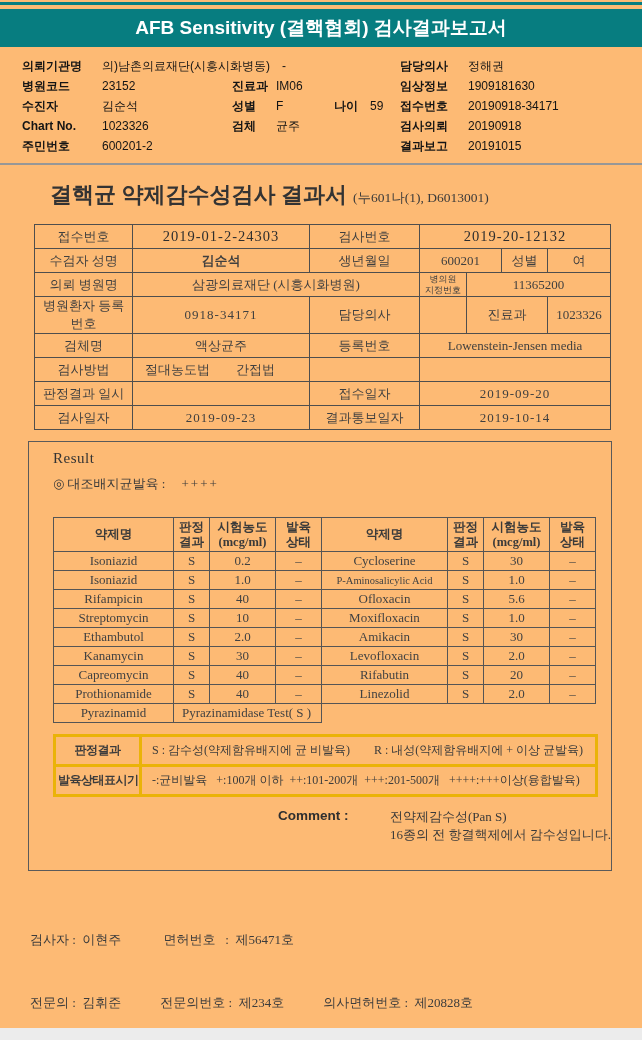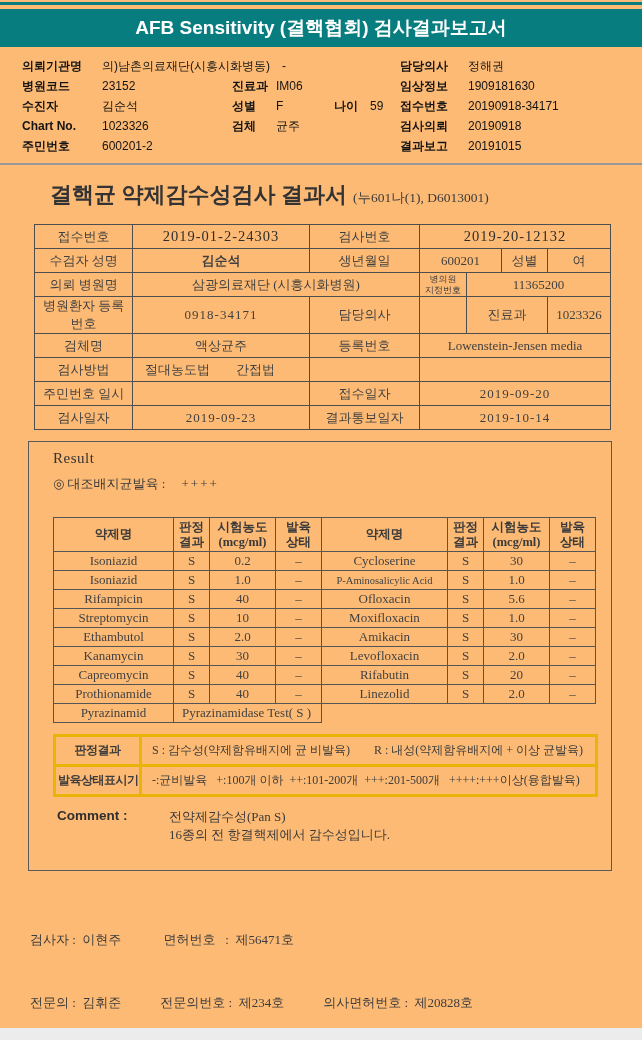--- a/index.html
+++ b/index.html
@@ -43,21 +43,21 @@
   .control-line .cv{margin-left:16px;letter-spacing:2px;}
   .dtable{margin:24px 0 0 24px;width:542px;table-layout:fixed;font-size:13px;color:#424242;}
   .dtable th,.dtable td{border:1px solid #555;height:18px;padding:0 1px;text-align:center;font-weight:400;overflow:hidden;}
   .dtable th{height:33px;font-size:12.5px;white-space:pre-line;line-height:1.15;font-weight:600;color:#3a3a3a;}
   .dtable .sm{font-size:10.5px;}
   .dtable .nb{border:none;}
   .ltable{margin:11px 0 0 24px;width:542px;table-layout:fixed;font-size:12px;color:#3c3c3c;}
   .ltable td{border:3px solid #eab308;height:27px;padding:0 2px;overflow:hidden;}
   .ltable .llab{text-align:center;font-weight:700;font-size:12px;letter-spacing:-0.5px;white-space:nowrap;}
   .ltable .lval{text-align:left;padding-left:10px;white-space:pre;}
-  .comment{display:flex;margin:11px 0 0 28px;padding-bottom:26px;}
+  .comment{display:flex;margin:11px 0 0 28px;padding-bottom:26px;justify-content:flex-end;}
   .c-label{font-family:"Liberation Sans","DejaVu Sans",sans-serif;font-weight:700;font-size:13.5px;color:#2f2f2f;width:112px;flex:none;}
   .c-lines{font-size:13px;line-height:18px;color:#3a3a3a;}
   
   .footer-lines{margin:16px 0 0 30px;font-size:13px;line-height:21px;color:#3c3c3c;white-space:pre;}
   .bottom-strip{position:absolute;left:0;bottom:0;width:100%;height:12px;background:#ececec;}
   .pre{white-space:pre-line;}
 </style>
 </head>
 <body>
 
@@ -177,21 +177,21 @@
       <td>등록번호</td>
       <td colspan="4">Lowenstein-Jensen media</td>
     </tr>
     <tr>
       <td>검사방법</td>
       <td class="tleft">절대농도법        간접법</td>
       <td></td>
       <td colspan="4"></td>
     </tr>
     <tr>
-      <td>주민번호 일시</td>
+      <td>판정결과 일시</td>
       <td></td>
       <td>접수일자</td>
       <td class="date" colspan="4">2019-09-20</td>
     </tr>
     <tr>
       <td>검사일자</td>
       <td class="date">2019-09-23</td>
       <td>결과통보일자</td>
       <td class="date" colspan="4">2019-10-14</td>
     </tr>

